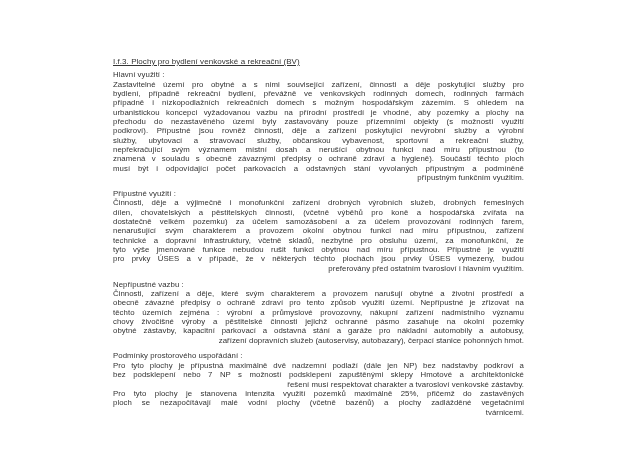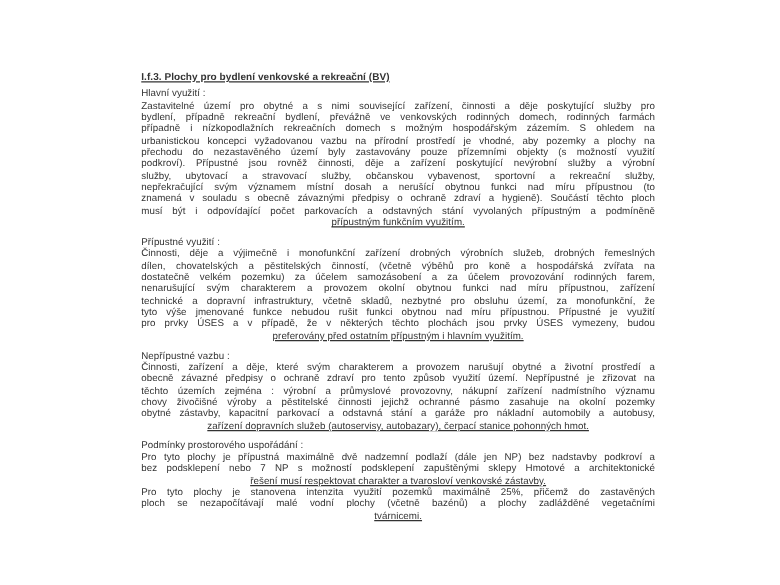--- a/index.html
+++ b/index.html
@@ -18,42 +18,41 @@
     position: absolute;
     left: 113px;
     top: 57px;
     width: 411px;
     color: #333333;
     font-size: 7.8px;
     line-height: 9.35px;
     letter-spacing: 0.05px;
   }
   .doc-title {
-    font-weight: 700;
+    font-weight: 400;
     font-size: 8px;
     text-decoration: underline;
     margin: 0 0 4px 0;
     white-space: nowrap;
   }
   .section {
     margin: 0 0 6.5px 0;
   }
   .section:last-child {
     margin-bottom: 0;
   }
   .heading {
   }
   .line {
     text-align: justify;
     text-align-last: justify;
   }
   .line.para-end {
-    text-align: center;
+    text-align: right;
     text-align-last: auto;
-    text-decoration: underline;
   }
 </style>
 </head>
 <body>
 
 <div class="doc">
 
   <div class="doc-title">I.f.3. Plochy pro bydlení venkovské a rekreační (BV)</div>
 
   <div class="section">
@@ -76,21 +75,21 @@
   <div class="section">
     <div class="heading">Přípustné využití :</div>
     <div class="paragraph">
       <div class="line">Činnosti, děje a výjimečně i monofunkční zařízení drobných výrobních služeb, drobných řemeslných</div>
       <div class="line">dílen, chovatelských a pěstitelských činností, (včetně výběhů pro koně a hospodářská zvířata na</div>
       <div class="line">dostatečně velkém pozemku) za účelem samozásobení a za účelem provozování rodinných farem,</div>
       <div class="line">nenarušující svým charakterem a provozem okolní obytnou funkci nad míru přípustnou, zařízení</div>
       <div class="line">technické a dopravní infrastruktury, včetně skladů, nezbytné pro obsluhu území, za monofunkční, že</div>
       <div class="line">tyto výše jmenované funkce nebudou rušit funkci obytnou nad míru přípustnou. Přípustné je využití</div>
       <div class="line">pro prvky ÚSES a v případě, že v některých těchto plochách jsou prvky ÚSES vymezeny, budou</div>
-      <div class="line para-end">preferovány před ostatním přípustným i hlavním využitím.</div>
+      <div class="line para-end">preferovány před ostatním tvarosloví i hlavním využitím.</div>
     </div>
   </div>
 
   <div class="section">
     <div class="heading">Nepřípustné vazbu :</div>
     <div class="paragraph">
       <div class="line">Činnosti, zařízení a děje, které svým charakterem a provozem narušují obytné a životní prostředí a</div>
       <div class="line">obecně závazné předpisy o ochraně zdraví pro tento způsob využití území. Nepřípustné je zřizovat na</div>
       <div class="line">těchto územích zejména : výrobní a průmyslové provozovny, nákupní zařízení nadmístního významu</div>
       <div class="line">chovy živočišné výroby a pěstitelské činnosti jejichž ochranné pásmo zasahuje na okolní pozemky</div>

